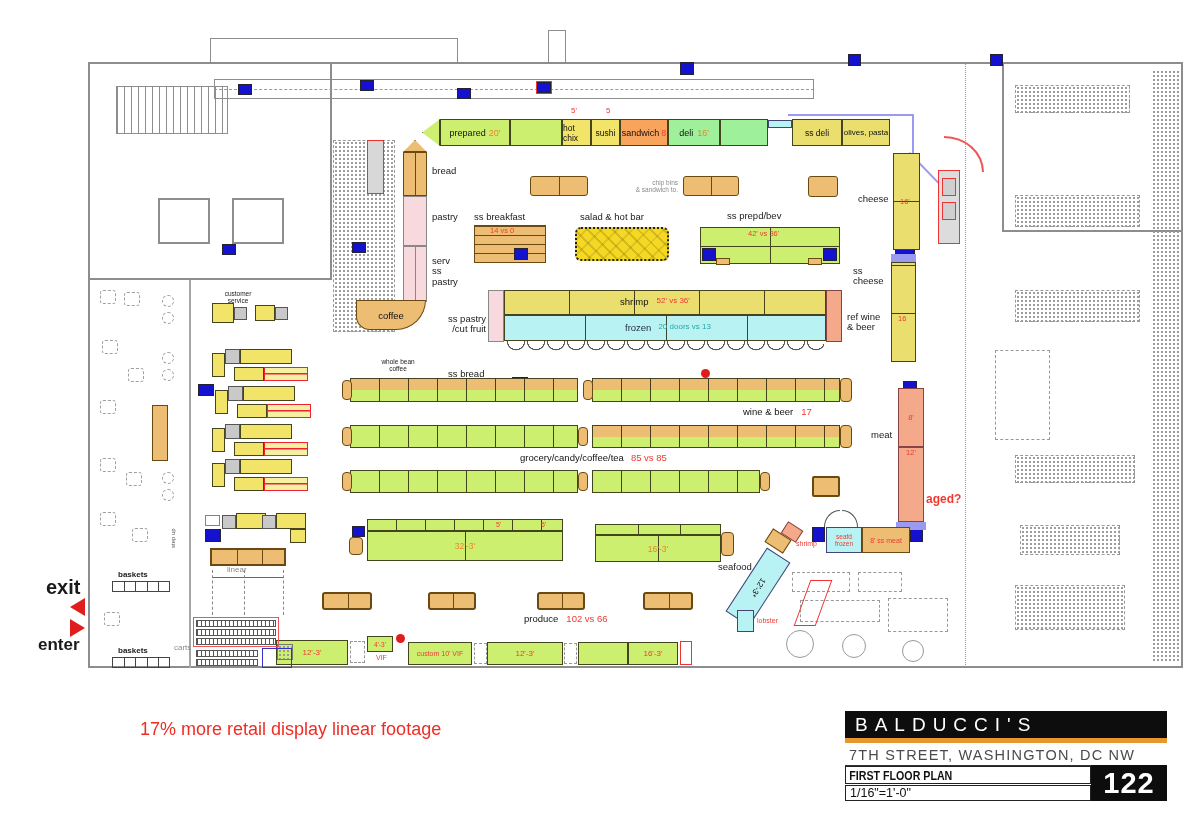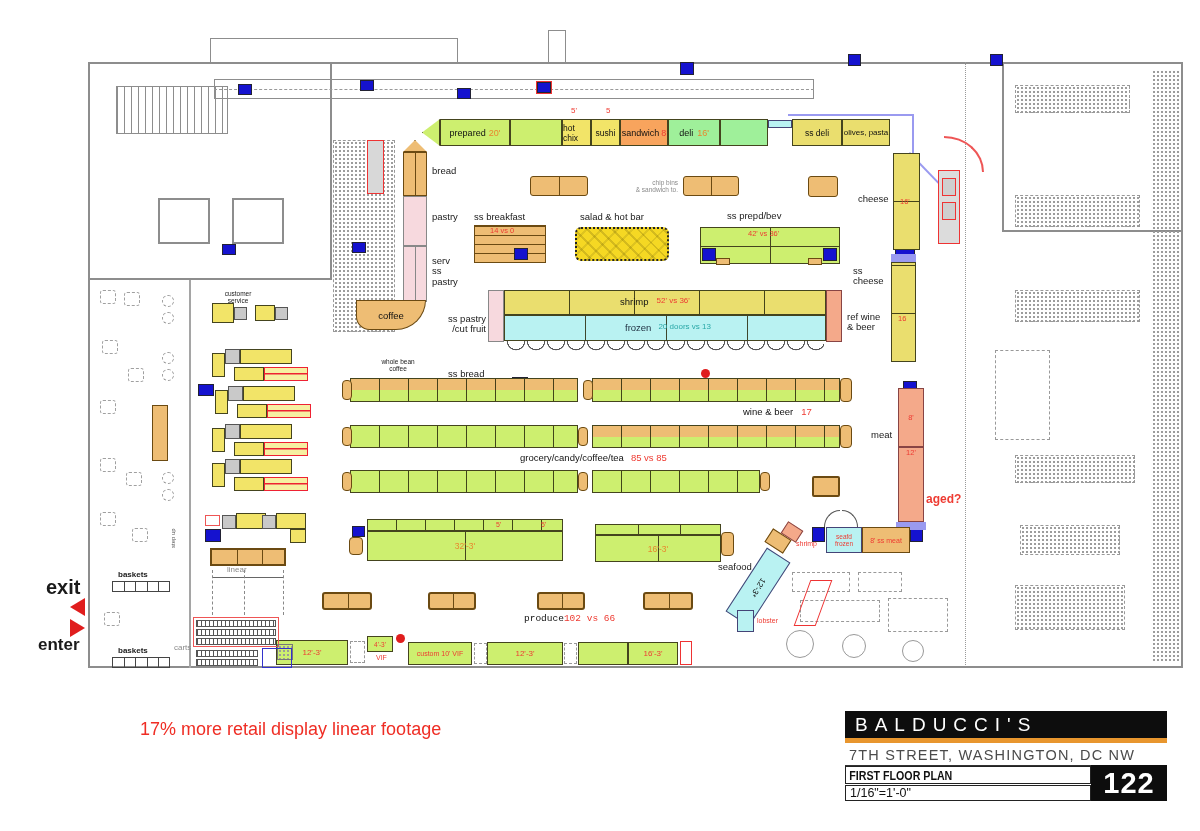--- a/index.html
+++ b/index.html
@@ -303,21 +303,21 @@
 frozen</span>
   </div>
   <div class="f tan" style="left:862px;top:527px;width:48px;height:26px;display:flex;align-items:center;justify-content:center;">
     <span class="rd" style="font-size:7px;">8' ss meat</span>
   </div>
 
   <div class="f tan" style="left:322px;top:592px;width:50px;height:18px;border-width:2px;border-radius:3px;background-image:linear-gradient(90deg,transparent 0 24px,#6b4a12 24px 25px,transparent 25px);"></div>
   <div class="f tan" style="left:428px;top:592px;width:48px;height:18px;border-width:2px;border-radius:3px;background-image:linear-gradient(90deg,transparent 0 23px,#6b4a12 23px 24px,transparent 24px);"></div>
   <div class="f tan" style="left:537px;top:592px;width:48px;height:18px;border-width:2px;border-radius:3px;background-image:linear-gradient(90deg,transparent 0 23px,#6b4a12 23px 24px,transparent 24px);"></div>
   <div class="f tan" style="left:643px;top:592px;width:50px;height:18px;border-width:2px;border-radius:3px;background-image:linear-gradient(90deg,transparent 0 24px,#6b4a12 24px 25px,transparent 25px);"></div>
-  <div class="abs" style="left:524px;top:613px;display:flex;font-size:9.5px;font-family:Liberation Mono, monospace;">
+  <div class="abs" style="left:524px;top:613px;display:flex;gap:8px;font-size:9.5px;">
     <span>produce</span>
     <span class="rd">102 vs 66</span>
   </div>
 
   <div class="f green" style="left:276px;top:640px;width:72px;height:25px;display:flex;align-items:center;justify-content:center;">
     <span class="rd" style="font-size:8px;">12'-3'</span>
   </div>
   <div class="arch dash" style="left:350px;top:641px;width:15px;height:22px;"></div>
   <div class="f green" style="left:367px;top:636px;width:26px;height:16px;display:flex;align-items:center;justify-content:center;">
     <span class="rd" style="font-size:6.5px;">4'-3'</span>

